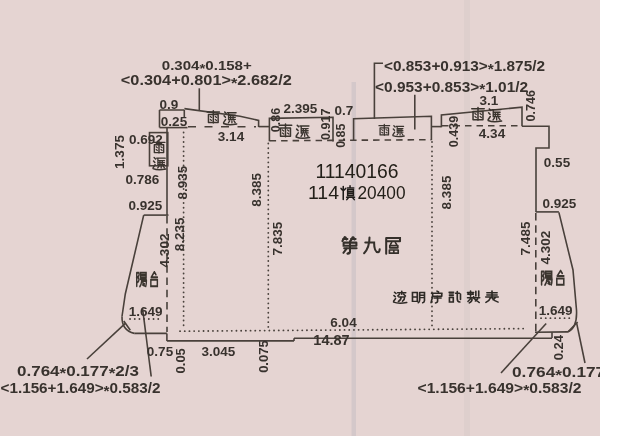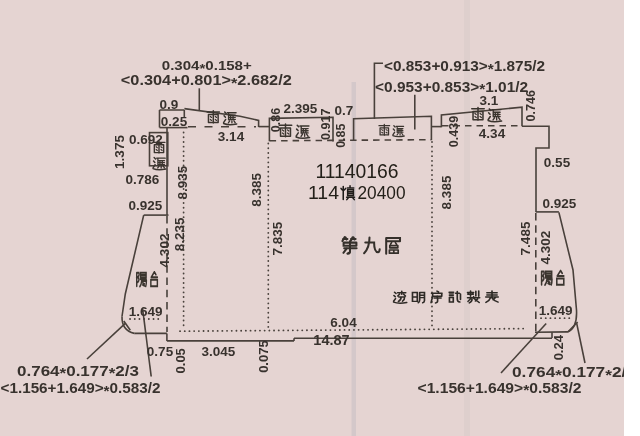--- a/index.html
+++ b/index.html
@@ -1,18 +1,18 @@
 <!DOCTYPE html>
 <html><head>
 <meta charset="utf-8">
 <style>
 html,body{margin:0;padding:0;}
 #page{position:relative;width:600px;height:436px;overflow:hidden;
 background:#e5d4d2;
-font-family:"Liberation Sans", sans-serif;padding-left:24px;}
+font-family:"Liberation Sans", sans-serif;}
 svg{position:absolute;left:0;top:0;}
 .dim{fill:#39332e;font-family:"Liberation Sans",sans-serif;font-weight:bold;}
 .blk{fill:#232019;font-family:"Liberation Sans",sans-serif;}
 </style>
 </head>
 <body>
 
 <div id="page">
 <svg width="640" height="436" viewBox="0 0 640 436">
 <defs>

